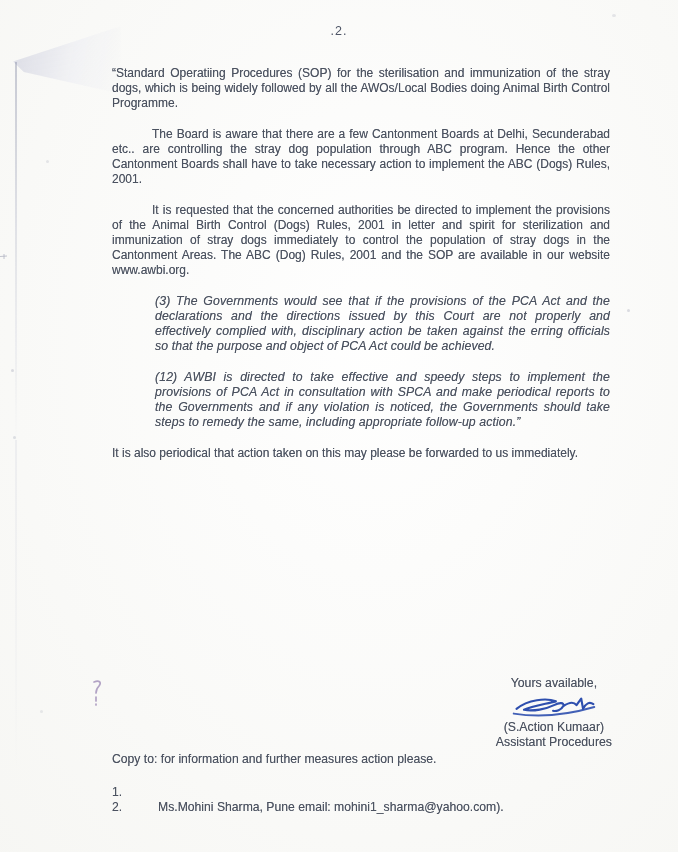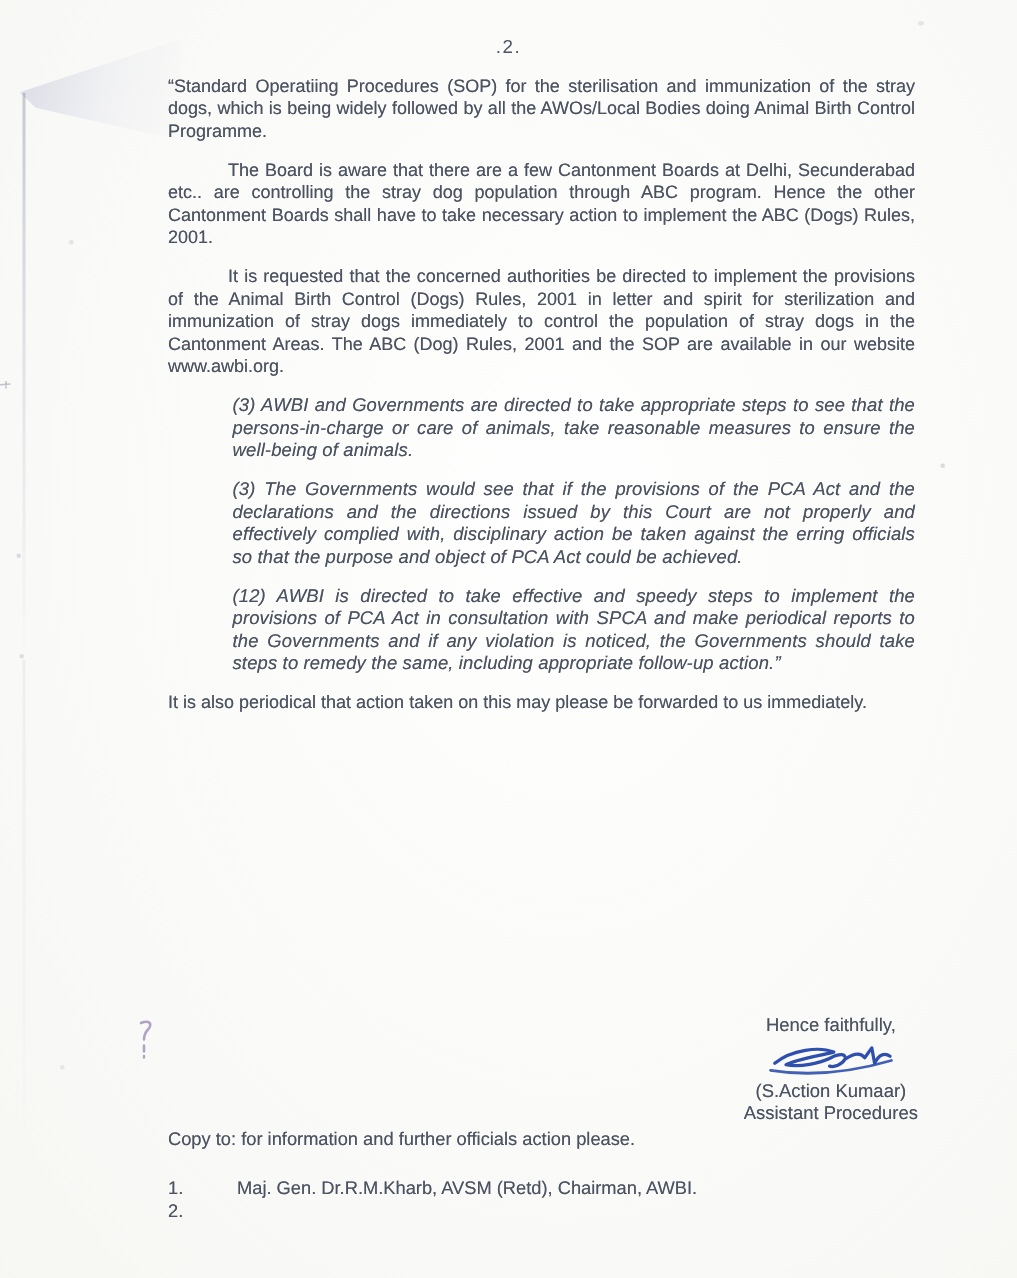--- a/index.html
+++ b/index.html
@@ -38,21 +38,21 @@
   .pagenum{
     position:absolute;top:24px;left:0;width:678px;
     text-align:center;font-size:12.5px;letter-spacing:1px;color:#4e5566;
   }
   .content{
     position:absolute;left:112px;top:50px;width:498px;
     font-size:12px;line-height:15px;
     text-align:justify;
     text-shadow:0 0 .4px rgba(75,82,96,.65);
   }
-  .content p{margin:0 0 11px 0;}
+  .content p{margin:16px 0 11px 0;}
   .p-indent{text-indent:40px;}
   .quote{
     margin-left:43px !important;
     font-style:italic;
     font-size:12.3px;
     letter-spacing:.1px;
   }
   .weblink{text-underline-offset:2px;}
   .closing{margin-bottom:0 !important;}
   
@@ -92,40 +92,39 @@
   <svg class="pen-mark" viewBox="0 0 20 32">
     <path d="M6 4 C11 2, 14 4, 11 8 C9 10, 8 12, 8 15 M8 19 L8 23 M8 26 L8 27" stroke="#9a85b4" stroke-width="1.7" fill="none" stroke-linecap="round" opacity=".75"></path>
   </svg>
 
   <div class="pagenum">.2.</div>
 
   <div class="content">
     <p>“Standard Operatiing Procedures (SOP) for the sterilisation and immunization of the stray dogs, which is being widely followed by all the AWOs/Local Bodies doing Animal Birth Control Programme.</p>
     <p class="p-indent">The Board is aware that there are a few Cantonment Boards at Delhi, Secunderabad etc.. are controlling the stray dog population through ABC program. Hence the other Cantonment Boards shall have to take necessary action to implement the ABC (Dogs) Rules, 2001.</p>
     <p class="p-indent"><span>It is requested that the concerned authorities be directed to implement the provisions of the Animal Birth Control (Dogs) Rules, 2001 in letter and spirit for sterilization and immunization of stray dogs immediately to control the population of stray dogs in the Cantonment Areas. The ABC (Dog) Rules, 2001 and the SOP are available in our website </span><span class="weblink">www.awbi.org</span><span>.</span></p>
-    <p class="quote">(3) AWBI and Governments are directed to take appropriate steps to see that the persons-in-charge or care of animals, take reasonable measures to ensure the well-being of animals.</p>
     <p class="quote">(3) The Governments would see that if the provisions of the PCA Act and the declarations and the directions issued by this Court are not properly and effectively complied with, disciplinary action be taken against the erring officials so that the purpose and object of PCA Act could be achieved.</p>
     <p class="quote">(12) AWBI is directed to take effective and speedy steps to implement the provisions of PCA Act in consultation with SPCA and make periodical reports to the Governments and if any violation is noticed, the Governments should take steps to remedy the same, including appropriate follow-up action.”</p>
     <p class="closing">It is also periodical that action taken on this may please be forwarded to us immediately.</p>
   </div>
 
   <div class="signoff">
-    <div>Hence faithfully,</div>
+    <div>Yours available,</div>
     <svg class="sig" width="96" height="30" viewBox="0 0 100 32">
       <path d="M10 18 C 22 8, 42 6, 52 10 C 40 13, 26 15, 18 19 C 28 21, 42 18, 50 14 C 56 11, 61 11, 60 15 C 58 19, 52 21, 49 20 M 60 15 C 66 11, 71 10, 74 14 L 79 7 L 81 18 C 84 12, 88 10, 92 13" stroke="#2e4fae" stroke-width="2.3" fill="none" stroke-linecap="round" stroke-linejoin="round"></path>
       <path d="M7 23 C 32 27, 62 25, 93 16" stroke="#2e4fae" stroke-width="2" fill="none" stroke-linecap="round" opacity=".9"></path>
     </svg>
     <div>(S.Action Kumaar)</div>
     <div>Assistant Procedures</div>
   </div>
 
   <div class="copy">
-    <p class="copy-head">Copy to: for information and further officials action please.</p>
+    <p class="copy-head">Copy to: for information and further measures action please.</p>
     <div class="copy-row">
       <span class="copy-num">1.</span>
-      <span>Maj. Gen. Dr.R.M.Kharb, AVSM (Retd), Chairman, AWBI.</span>
     </div>
     <div class="copy-row">
       <span class="copy-num">2.</span>
+      <span>Ms.Mohini Sharma, Pune email: mohini1_sharma@yahoo.com).</span>
     </div>
   </div>
 
 </div>
 
 </body></html>

